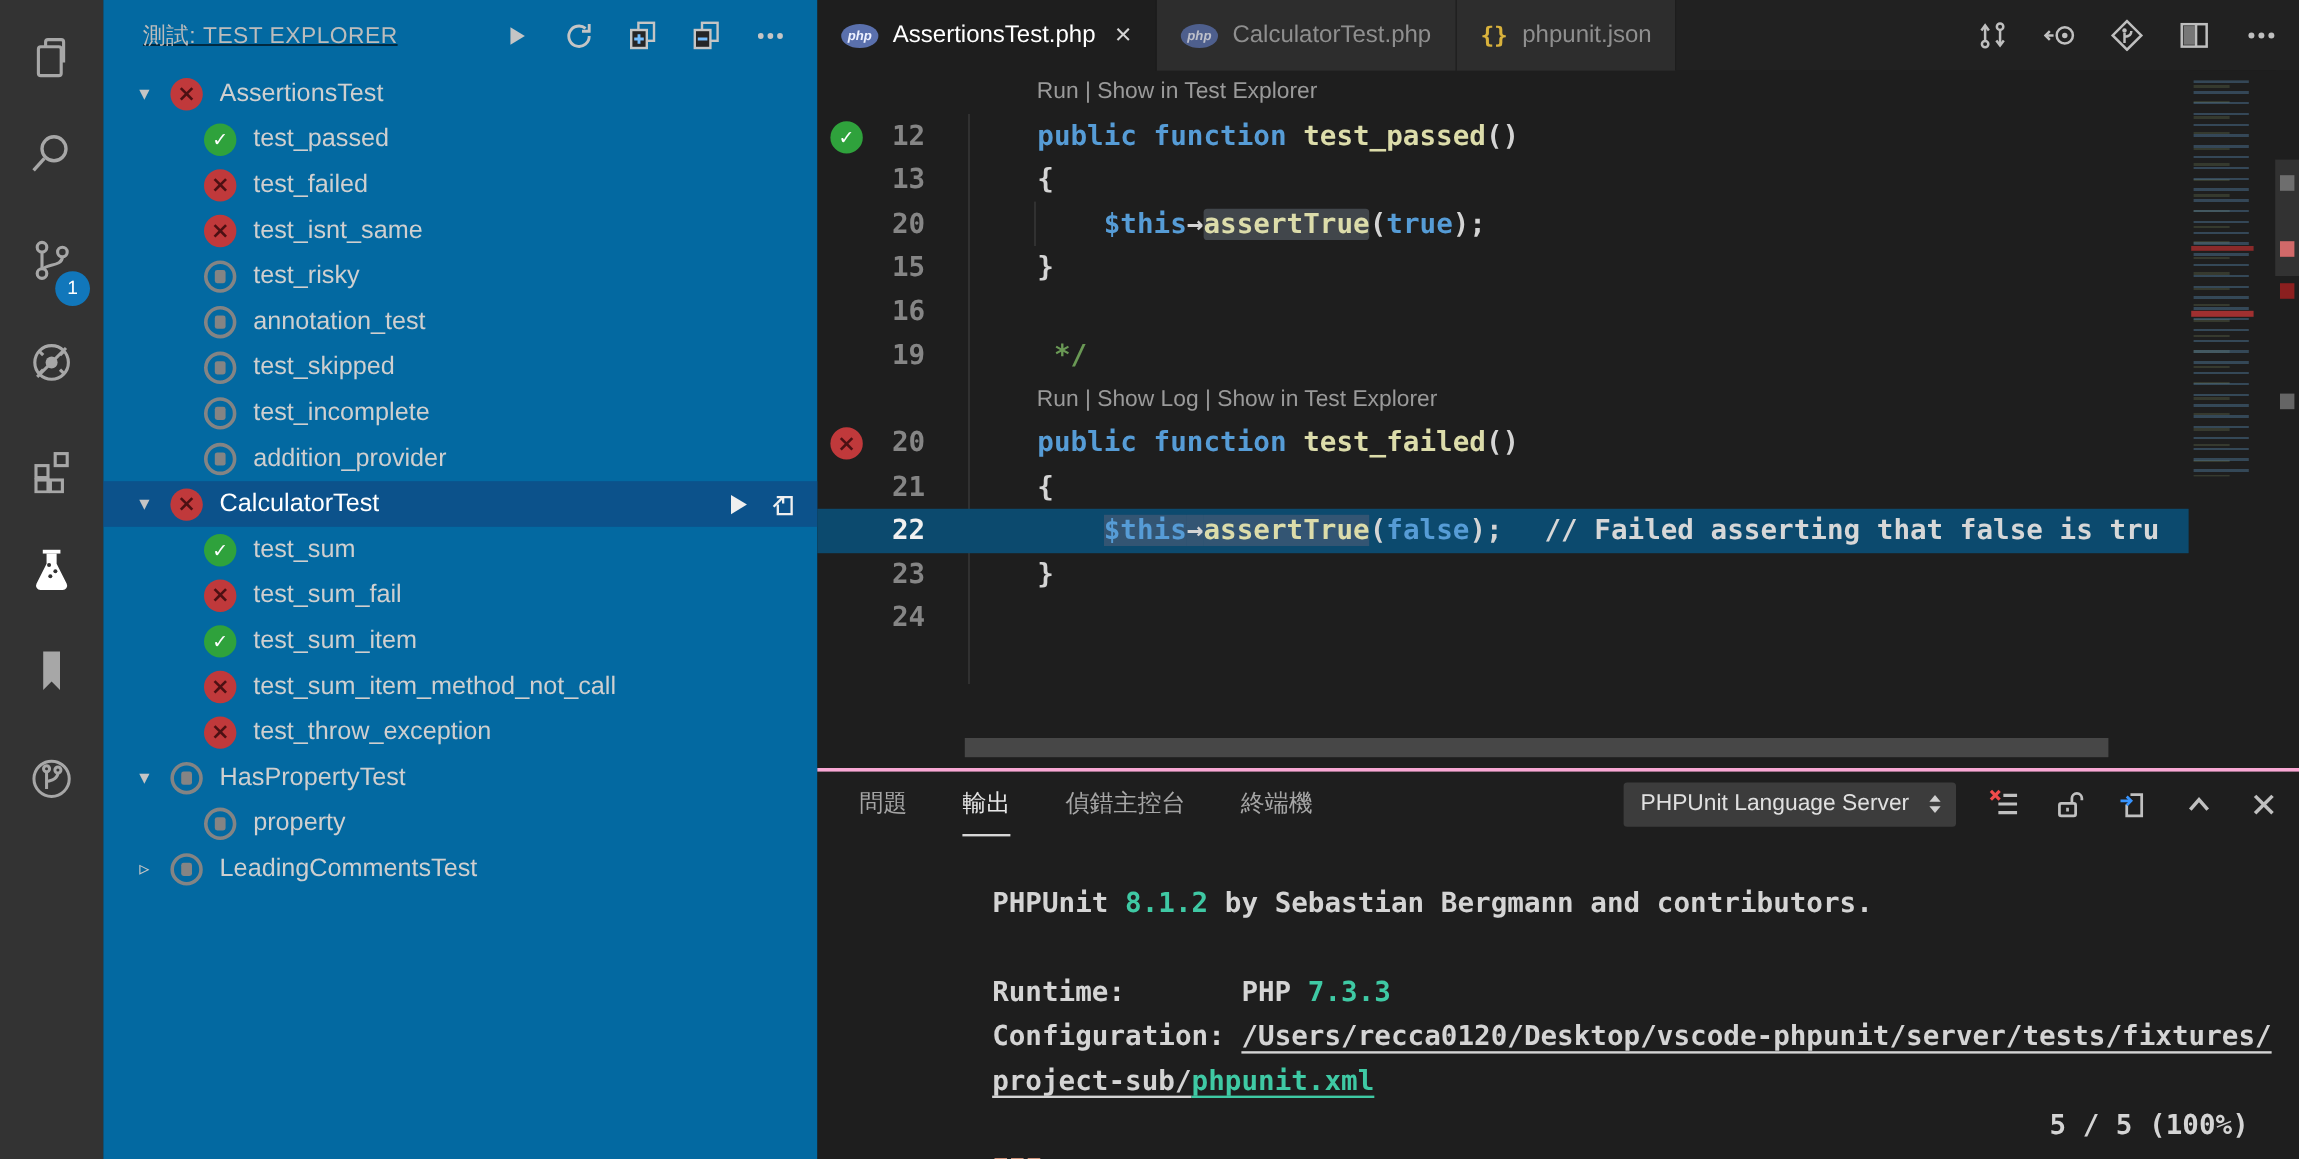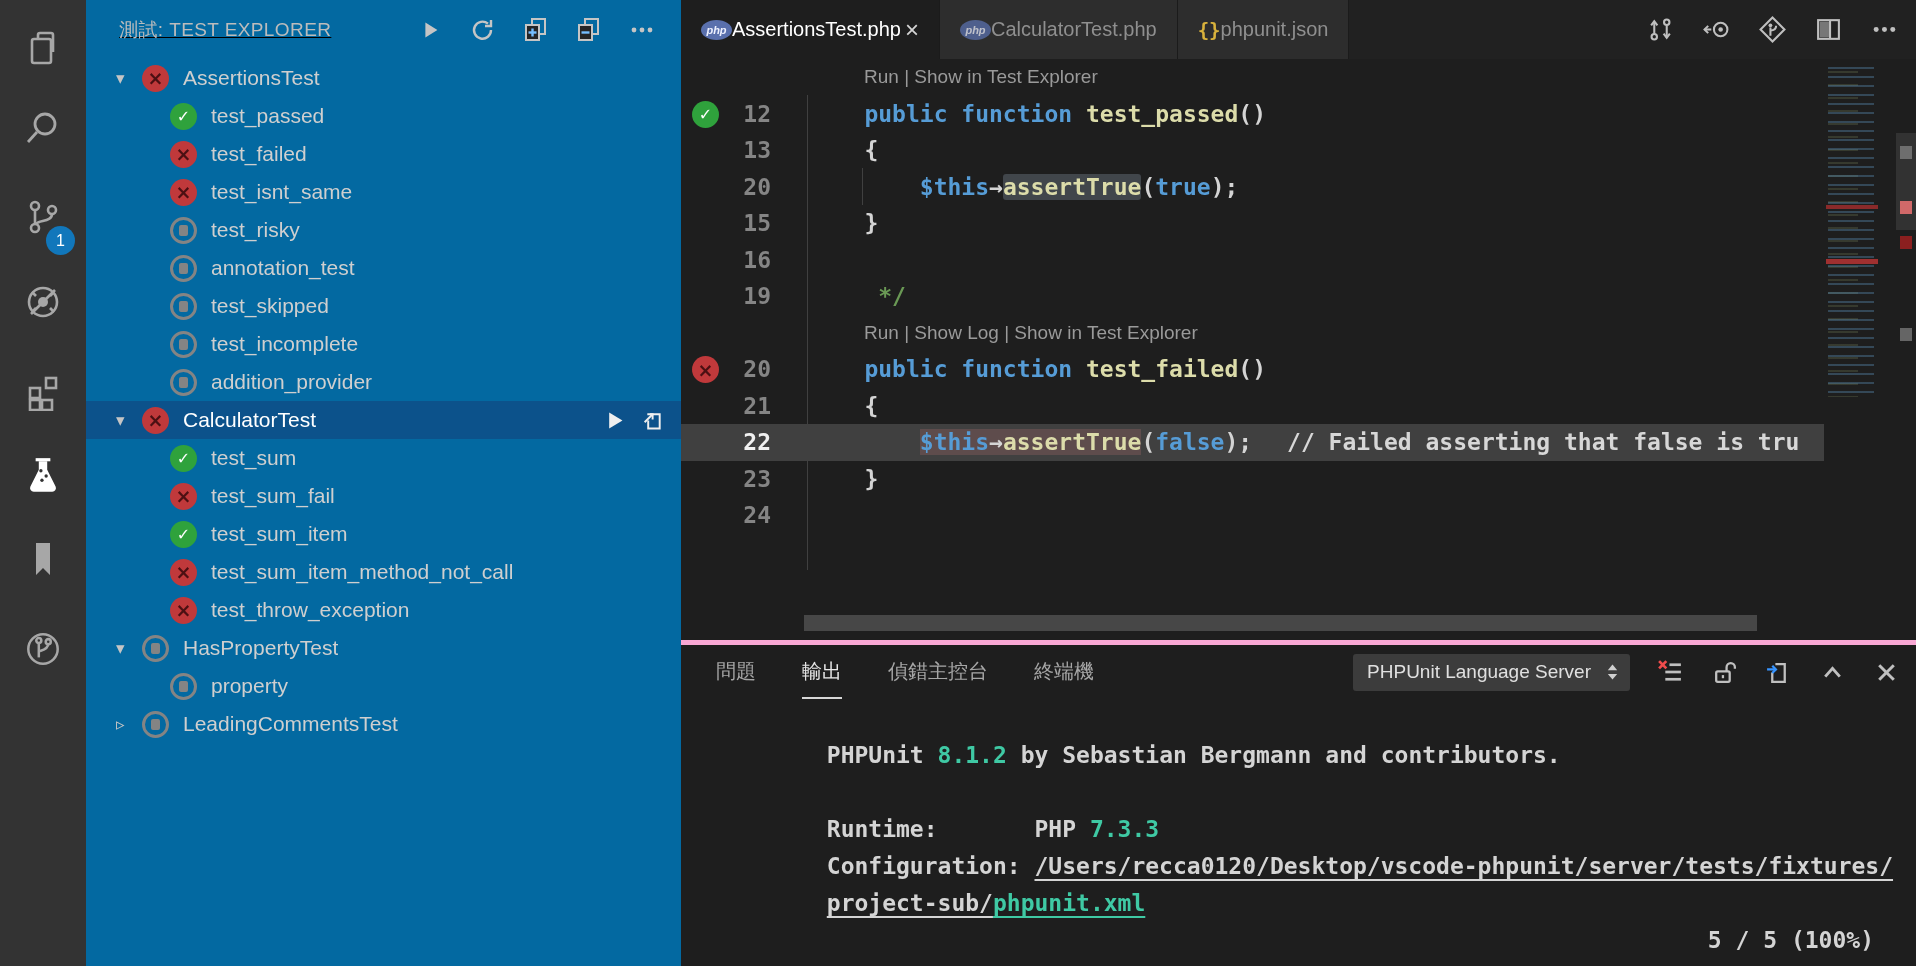--- a/index.html
+++ b/index.html
@@ -33,35 +33,35 @@
   .st-failed { background:#c0393b; color:#4c1013; font-size:19px; }
   .st-skipped { background:transparent; border:3px solid #848484; border-radius:50%; }
   .st-skipped::before { content:""; width:9px; height:11px; background:#848484; border-radius:2px; }
   .tlabel { white-space:nowrap; overflow:hidden; }
   .tactions { display:none; position:absolute; right:16px; top:0; height:38px; align-items:center; gap:16px; }
   .trow.selected .tactions { display:flex; }
 
   
   .main { position:absolute; left:681px; top:0; right:0; height:100%; }
   .tabbar { height:59px; background:#212121; display:flex; align-items:stretch; }
-  .tab { display:flex; align-items:center; padding:0 20px; font-size:20px;
+  .tab { display:flex; align-items:center; gap:12px; padding:0 20px; font-size:20px;
          background:#2d2d2d; color:#8f8f8f; border-right:1px solid #1b1b1b; cursor:pointer; white-space:nowrap; }
   .tab.active { background:#1e1e1e; color:#ffffff; }
   .phpicon { width:31px; height:20px; border-radius:50%; background:#5a70ad; color:#eef1ff;
              font-style:italic; font-weight:bold; font-size:11px; display:flex; align-items:center; justify-content:center; flex:0 0 31px;}
   .jsonicon { color:#d9b23c; font-weight:bold; font-size:19px; font-family:"DejaVu Sans Mono",monospace; }
   .tab-close { font-size:24px; color:#d4d4d4; margin-left:4px; line-height:1; }
   .tab-actions { margin-left:auto; display:flex; align-items:center; gap:29px; padding-right:18px; }
   .tab-actions .icon, .p-right .icon { width:27px; height:27px; display:flex; align-items:center; justify-content:center; cursor:pointer; }
 
   
   .editor { position:absolute; top:59px; left:0; right:0; height:581px; background:#1e1e1e; overflow:hidden; }
   .code { position:absolute; top:0; left:0; right:0; }
   .crow { position:relative; height:36.5px; width:calc(100% - 92px); }
-  .crow.fail { background:#404040; }
+  .crow.fail { background:#0c4a6e; }
   .gut { position:absolute; left:11px; top:5px; width:27px; height:27px; border-radius:50%;
          display:flex; align-items:center; justify-content:center; font-family:"DejaVu Sans",sans-serif; font-weight:bold; }
   .ln { position:absolute; left:38px; width:52px; text-align:right; color:#858585;
         font:bold 23px/36.5px "DejaVu Sans Mono",monospace; }
   .crow.fail .ln { color:#f0f0f0; }
   .ctext { position:absolute; left:128px; white-space:pre; font:bold 23px/36.5px "DejaVu Sans Mono",monospace; }
   .lens-text { position:absolute; left:183px; font:19px/36.5px "Liberation Sans",sans-serif; color:#9a9a9a; cursor:pointer; }
   .tk-kw { color:#569cd6; } .tk-fn { color:#dcdcaa; } .tk-var { color:#569cd6; }
   .tk-pu { color:#d4d4d4; } .tk-cm { color:#6a9955; } .tk-ec { color:#d7d7d7;margin-left:21px; }
   .tk-hl { background:#41464b; border-radius:3px; }
@@ -75,21 +75,21 @@
        repeating-linear-gradient(to bottom, transparent 0 4px, rgba(160,180,120,0.22) 4px 6px, transparent 6px 13px);
      background-size: 46px 100%, 30px 100%; background-repeat:no-repeat; }
   .mm-mark1 { position:absolute; left:2px; top:146px; width:52px; height:4px; background:#8a2a2a; }
   .mm-mark2 { position:absolute; left:2px; top:200px; width:52px; height:5px; background:#a03030; }
   .ruler { position:absolute; right:0; top:0; width:20px; height:100%; }
   .ruler-slider { position:absolute; left:0; top:74px; width:20px; height:97px; background:rgba(121,121,121,0.22); }
   .rmark { position:absolute; left:4px; width:12px; height:13px; }
   .hscroll { position:absolute; left:123px; top:556px; width:953px; height:16px; background:rgba(121,121,121,0.45); }
 
   
-  .panel { position:absolute; top:640px; left:0; right:0; bottom:0; background:#1e1e1e; border-top:5px solid #f9a8d4; }
+  .panel { position:absolute; top:640px; left:0; right:0; bottom:0; background:#1e1e1e; border-top:3px solid #f9a8d4; }
   .p-header { height:54px; display:flex; align-items:stretch; padding-left:35px; }
   .p-tab { display:flex; align-items:center; margin-right:46px; font-size:20px; color:#a6a6a6;
            border-bottom:2px solid transparent; cursor:pointer; white-space:nowrap; }
   .p-tab.active { color:#e7e7e7; border-bottom-color:#d7d7d7; }
   .p-right { margin-left:auto; display:flex; align-items:center; gap:27px; padding-right:16px; }
   .dropdown { height:37px; background:#3c3c3c; border-radius:3px; display:flex; align-items:center;
               gap:14px; padding:0 10px 0 14px; color:#e0e0e0; font-size:19px; cursor:pointer; white-space:nowrap; }
   .p-content { position:absolute; top:54px; left:0; right:0; bottom:0; padding:1px 0 0 35px;
                font:bold 23px/37px "DejaVu Sans Mono",monospace; color:#d4d4d4; }
   .orow { position:relative; height:37px; white-space:pre; }

